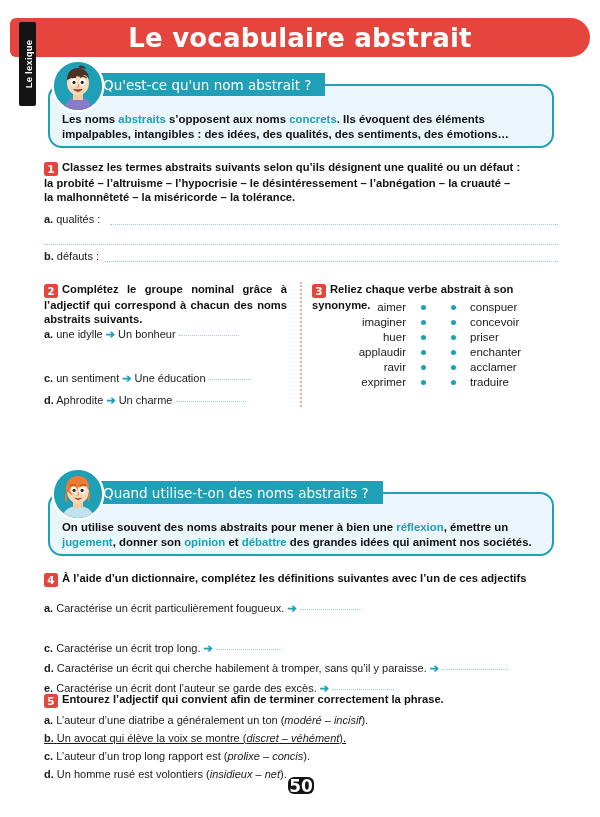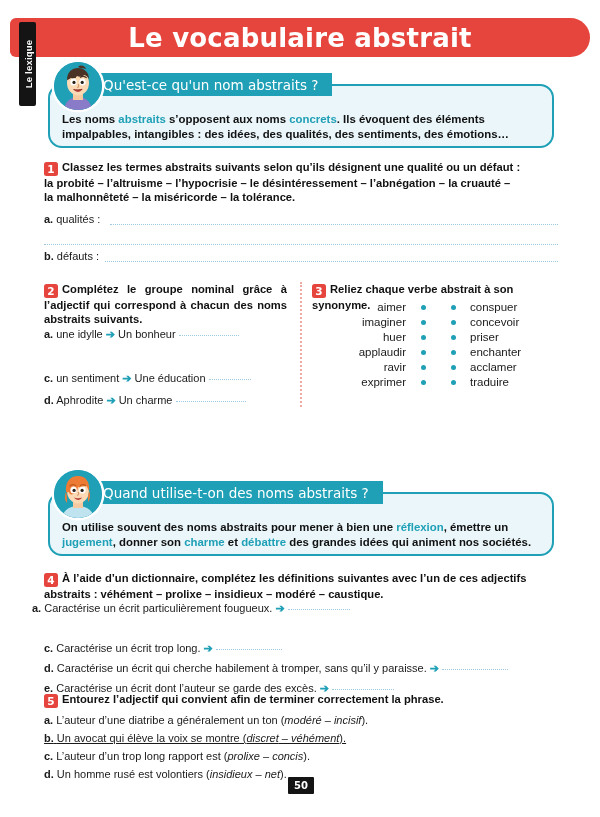--- a/index.html
+++ b/index.html
@@ -189,44 +189,44 @@
   }
 
   
   .pagenum {
     position: absolute;
     left: 288px;
     top: 777px;
     width: 26px;
     height: 17px;
     background: #141414;
-    border-radius: 1px;
+    border-radius: 6px;
     color: #fff;
-    font-size: 10px;
+    font-size: 17px;
     font-weight: bold;
     display: flex;
     align-items: center;
     justify-content: center;
     font-family: "DejaVu Sans", sans-serif;
   }
 </style>
 </head>
 <body>
 
 <div id="page">
 
   <div class="header-bar"></div>
   <div class="header-title">Le vocabulaire abstrait</div>
 
   <div class="side-tab">
     <span>Le lexique</span>
   </div>
 
   <div class="lesson" id="lesson1" style="top:84px; height:64px;"></div>
-  <div class="lesson-title" style="top:73px;">Qu'est-ce qu'un nom abstraits ?</div>
+  <div class="lesson-title" style="top:73px;">Qu'est-ce qu'un nom abstrait ?</div>
   <div class="avatar" style="top:62px;">
     <svg viewBox="0 0 48 48" width="48" height="48" aria-hidden="true">
       <circle cx="24" cy="24" r="24" fill="#1FA0B6"></circle>
       <path d="M10 48c1-9 7-13 14-13s13 4 14 13z" fill="#8A7BC8"></path>
       <path d="M19 30h10v8h-10z" fill="#F6C9A0"></path>
       <ellipse cx="24" cy="21" rx="11" ry="12.5" fill="#FBD9B4"></ellipse>
       <path d="M13 18c0-8 5-12 11-12s11 4 11 11c0 0-2-4-5-4-2 2-5 2-7 1-1 2-4 3-6 2-2 1-3 2-4 2z" fill="#4A3326"></path>
       <path d="M24 5c3-3 7-1 8 2-3-1-5 0-8-2z" fill="#4A3326"></path>
       <ellipse cx="19.5" cy="20" rx="3.2" ry="3.6" fill="#fff"></ellipse>
       <ellipse cx="28.5" cy="20" rx="3.2" ry="3.6" fill="#fff"></ellipse>
@@ -356,28 +356,27 @@
       <ellipse cx="19.6" cy="20" rx="3.2" ry="3.6" fill="#fff"></ellipse>
       <ellipse cx="28.4" cy="20" rx="3.2" ry="3.6" fill="#fff"></ellipse>
       <circle cx="20.1" cy="20.4" r="1.6" fill="#2A2118"></circle>
       <circle cx="28.1" cy="20.4" r="1.6" fill="#2A2118"></circle>
       <path d="M16 15.8c1.6-1.3 4-1.4 5.6-.3" stroke="#C05A1C" stroke-width="1.2" fill="none" stroke-linecap="round"></path>
       <path d="M26.4 15.4c1.6-1 4-.9 5.6.4" stroke="#C05A1C" stroke-width="1.2" fill="none" stroke-linecap="round"></path>
       <path d="M24.3 22.3c.6 1.4.4 2.6-.9 3" stroke="#D59A6A" stroke-width="1.1" fill="none" stroke-linecap="round"></path>
       <path d="M20 27.6c2.4 3.2 6.2 3 8.3-.2-2.7.9-5.7 1-8.3.2z" fill="#B8453C"></path>
     </svg>
   </div>
-  <div class="lesson-text" id="lesson2-text" style="top:520px;"><span>On utilise souvent des noms abstraits pour mener à bien une </span><span class="hl">réflexion</span><span>, émettre un </span><span class="hl">jugement</span><span>, donner son </span><span class="hl">charme</span><span> et </span><span class="hl">débattre</span><span> des grandes idées qui animent nos sociétés.</span></div>
+  <div class="lesson-text" id="lesson2-text" style="top:520px;"><span>On utilise souvent des noms abstraits pour mener à bien une </span><span class="hl">réflexion</span><span>, émettre un </span><span class="hl">jugement</span><span>, donner son </span><span class="hl">opinion</span><span> et </span><span class="hl">débattre</span><span> des grandes idées qui animent nos sociétés.</span></div>
 
   <div class="ex-head" style="position:absolute; left:44px; top:571px; width:520px;">
     <span class="ex-num">4</span><span>À l’aide d’un dictionnaire, complétez les définitions suivantes avec l’un de ces adjectifs</span><br>
-    <span>abstraits : véhément – prolixe – insidieux – modéré – caustique.</span>
-  </div>
-
-  <div class="item" style="position:absolute; left:32px; top:601px;">
+  </div>
+
+  <div class="item" style="position:absolute; left:44px; top:601px;">
     <b>a.</b>
     <span>Caractérise un écrit particulièrement fougueux.</span>
     <span class="arrow">➔</span>
     <span class="dots" style="width:62px;"></span>
   </div>
   <div class="item" style="position:absolute; left:44px; top:641px;">
     <b>c.</b>
     <span>Caractérise un écrit trop long.</span>
     <span class="arrow">➔</span>
     <span class="dots" style="width:66px;"></span>

